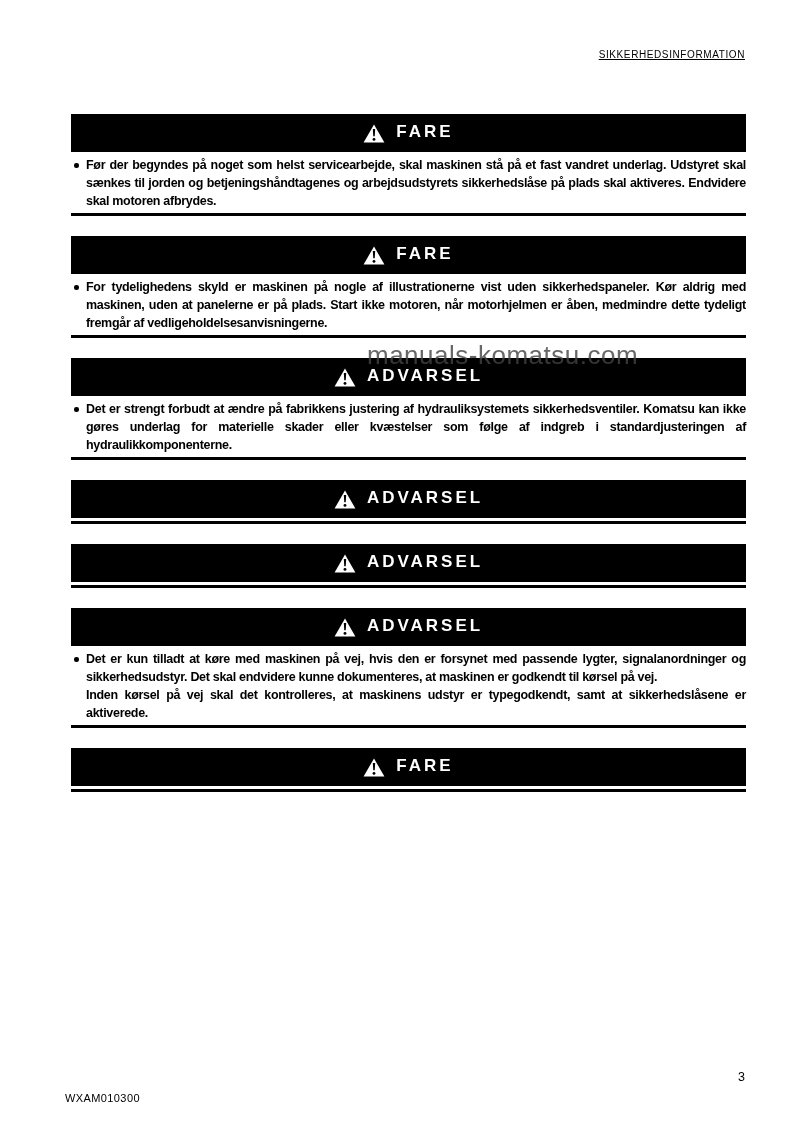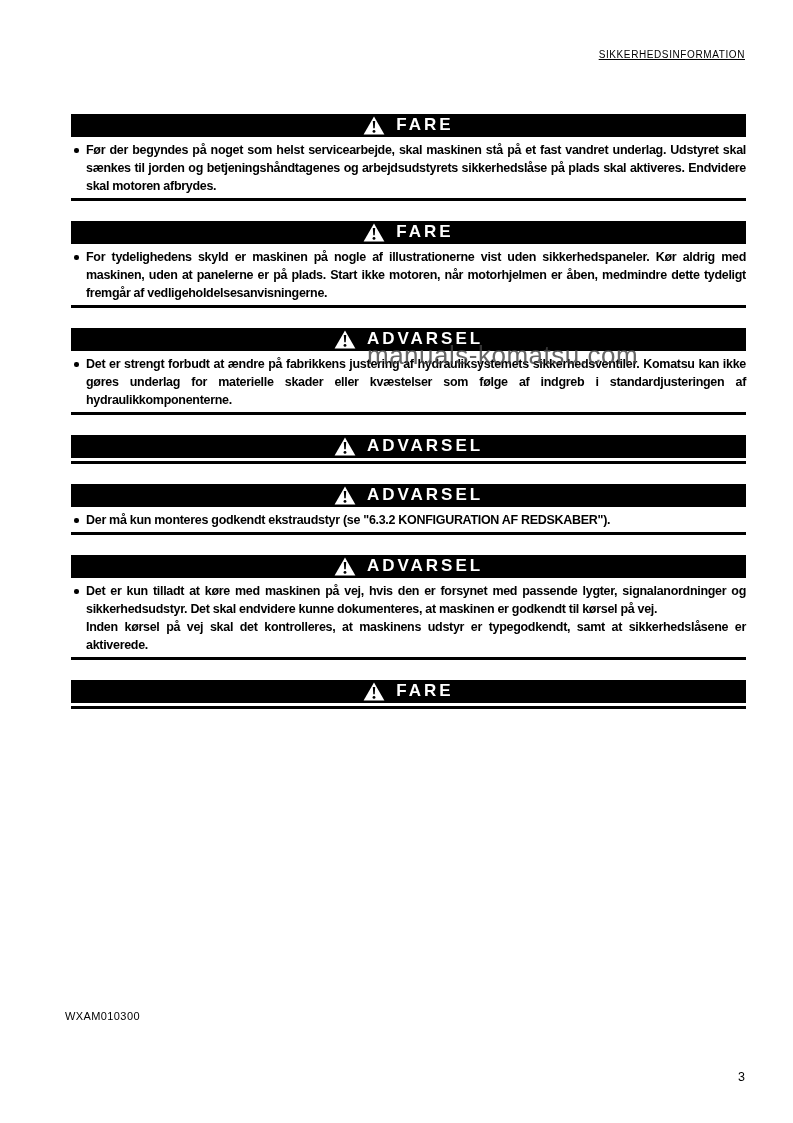--- a/index.html
+++ b/index.html
@@ -20,21 +20,21 @@
   .content {
     position:absolute; left:71px; top:114px; width:675px;
   }
   .warn-section {
     border-bottom:3px solid #000;
     margin-bottom:20px;
     padding-bottom:3px;
   }
   .warn-bar {
     background:#000000; color:#ffffff;
-    height:23px;
+    height:38px;
     display:flex; align-items:center; justify-content:center;
     gap:11px;
   }
   .warn-tri { display:flex; align-items:center; }
   .warn-title {
     font-weight:bold; font-size:17px; letter-spacing:3px;
     transform:translateY(-1px);
   }
   ul.warn-body {
     list-style:none; margin:4px 0 0 0; padding:0;
@@ -57,21 +57,21 @@
   }
   .watermark {
     position:absolute; left:367px; top:332px;
     font-size:26px; letter-spacing:0.5px;
     color:rgba(66,66,66,0.8);
     pointer-events:none;
     z-index:5;
     margin-top:8px;
   }
   .footer-left {
-    position:absolute; left:65px; top:1010px;
+    position:absolute; left:65px; top:1092px;
     font-size:11px; letter-spacing:0.4px;
   }
   .footer-right {
     position:absolute; right:48px; top:1070px;
     font-size:12.5px;
   }
 </style>
 </head>
 <body>
 
@@ -146,23 +146,20 @@
     <div class="warn-bar">
       <span class="warn-tri">
         <svg width="22" height="19" viewBox="0 0 24 21">
             <path d="M12 0.5 L23.5 20.5 H0.5 Z" fill="#ffffff"></path>
             <path d="M10.7 5.5 h2.6 l-0.5 8 h-1.6 Z" fill="#000000"></path>
             <circle cx="12" cy="17" r="1.6" fill="#000000"></circle>
           </svg>
       </span>
       <span class="warn-title">ADVARSEL</span>
     </div>
-    <ul class="warn-body">
-      <li>Der må kun monteres godkendt ekstraudstyr (se "6.3.2 KONFIGURATION AF REDSKABER").</li>
-    </ul>
   </section>
 
   <section class="warn-section">
     <div class="warn-bar">
       <span class="warn-tri">
         <svg width="22" height="19" viewBox="0 0 24 21">
             <path d="M12 0.5 L23.5 20.5 H0.5 Z" fill="#ffffff"></path>
             <path d="M10.7 5.5 h2.6 l-0.5 8 h-1.6 Z" fill="#000000"></path>
             <circle cx="12" cy="17" r="1.6" fill="#000000"></circle>
           </svg>

